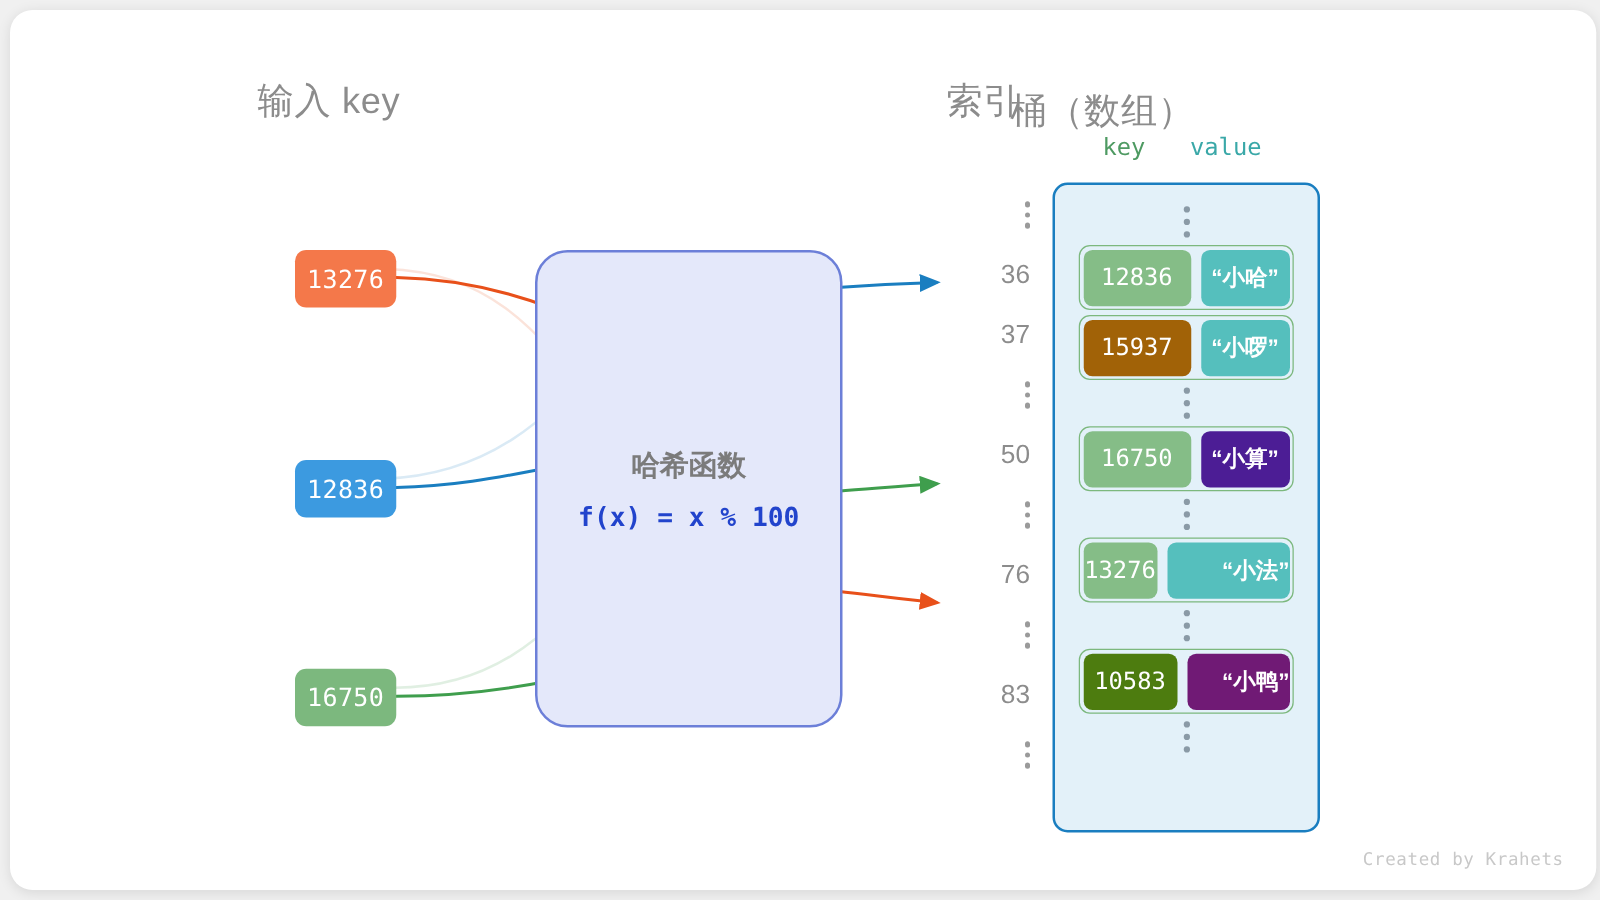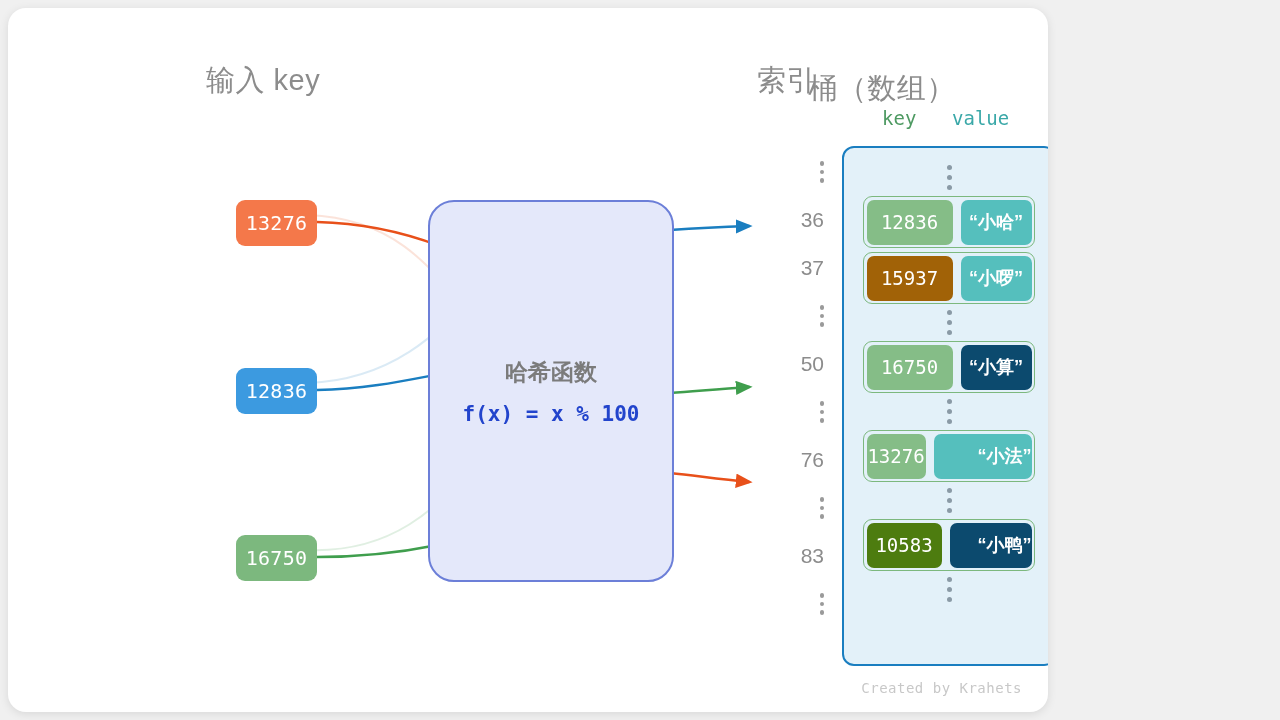--- a/index.html
+++ b/index.html
@@ -5,21 +5,21 @@
   * { box-sizing: border-box; margin: 0; padding: 0; }
   html, body {
     width: 1280px; height: 720px;
     background: #f0f0f0;
     font-family: "Liberation Sans", "DejaVu Sans", sans-serif;
     overflow: hidden;
   }
   #card {
     position: absolute;
     left: 8px; top: 8px;
-    width: 1040px; height: 704px;
+    width: 1269px; height: 704px;
     background: #ffffff;
     border-radius: 18px;
     box-shadow: 0 2px 10px rgba(0,0,0,0.10);
     overflow: hidden;
   }
   .abs { position: absolute; }
 
   
   .col-head {
     color: #8c8c8c;
@@ -282,39 +282,39 @@
         <div class="k" style="background: #a16207;">15937</div>
         <div class="v" style="background: rgb(85, 191, 189);">“小啰”</div>
       </div>
       <div class="bdots">
         <i></i>
         <i></i>
         <i></i>
       </div>
       <div class="pair">
         <div class="k" style="background: rgb(133, 189, 135);">16750</div>
-        <div class="v" style="background: #0c4a6e;">“小算”</div>
+        <div class="v" style="background: #4c1d95;">“小算”</div>
       </div>
       <div class="bdots">
         <i></i>
         <i></i>
         <i></i>
       </div>
       <div class="pair">
         <div class="k" style="background: rgb(133, 189, 135);">13276</div>
         <div class="v" style="background: rgb(85, 191, 189); padding-left: 44px;">“小法”</div>
       </div>
       <div class="bdots">
         <i></i>
         <i></i>
         <i></i>
       </div>
       <div class="pair">
         <div class="k" style="background: #4d7c0f;">10583</div>
-        <div class="v" style="background: #0c4a6e; padding-left: 28px;">“小鸭”</div>
+        <div class="v" style="background: #701a75; padding-left: 28px;">“小鸭”</div>
       </div>
       <div class="bdots">
         <i></i>
         <i></i>
         <i></i>
       </div>
     </div>
 
   <div class="abs" id="watermark">Created by Krahets</div>
 

